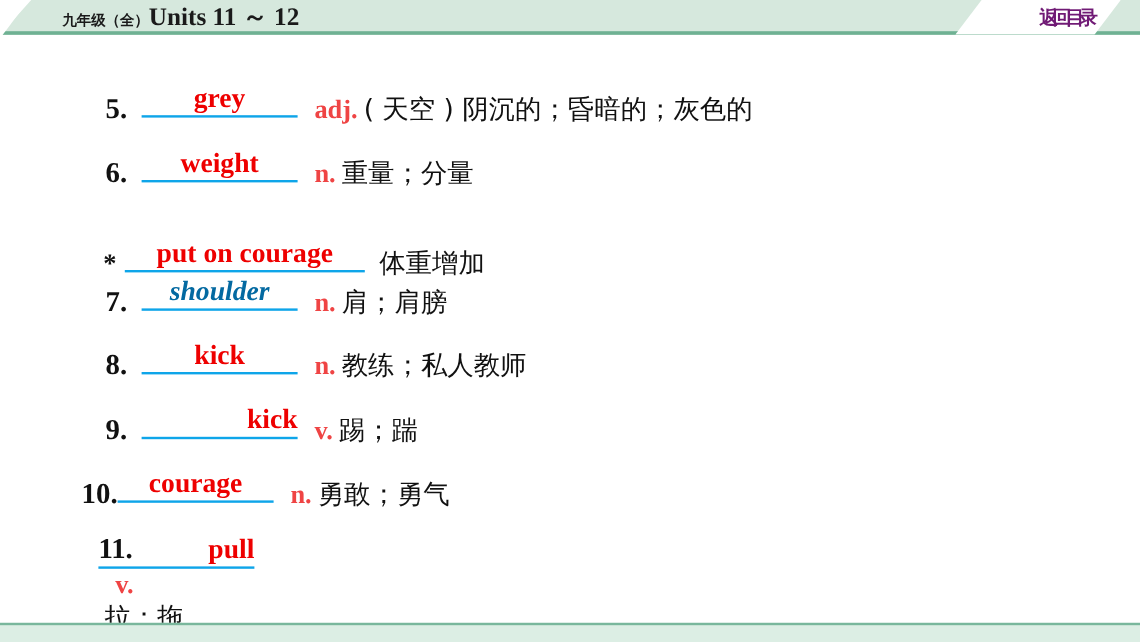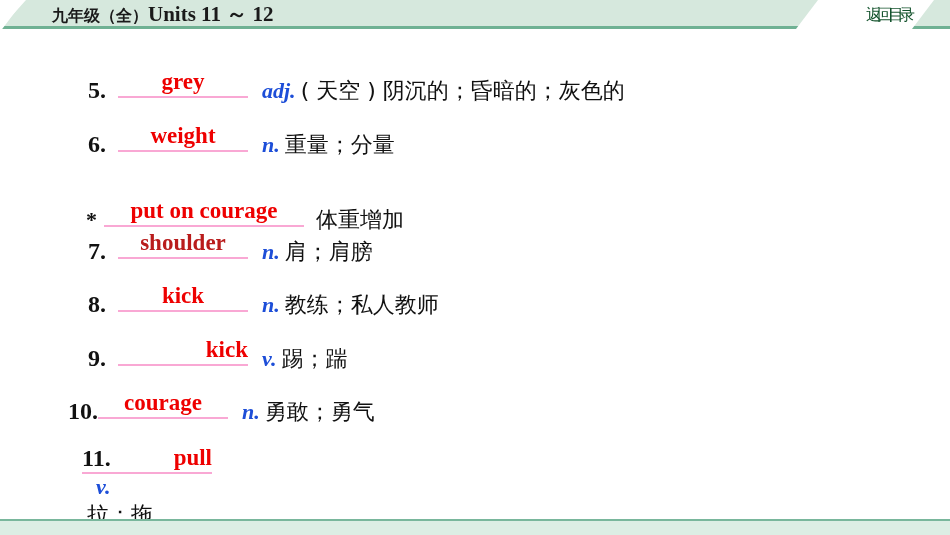--- a/index.html
+++ b/index.html
@@ -51,21 +51,21 @@
     line-height: 30px;
     font-size: 21px;
     font-weight: bold;
     color: #1a1a1a;
     white-space: nowrap;
     letter-spacing: 0px;
   }
   .header-title .cjk {
     font-family: "DejaVu Sans", "Liberation Sans", sans-serif;
     font-weight: bold;
-    font-size: 16px;
+    font-size: 12px;
   }
   .header-title .lat {
     font-family: "Liberation Serif", "DejaVu Serif", serif;
     font-weight: bold;
     font-size: 21px;
   }
 
   
   .back-slab {
     position: absolute;
@@ -77,22 +77,22 @@
     clip-path: polygon(22px 0, 138px 0, 116px 29px, 0 29px);
   }
   .back-button {
     position: absolute;
     right: 40px;
     top: 2px;
     height: 26px;
     line-height: 26px;
     font-family: "DejaVu Sans", "Liberation Sans", sans-serif;
     font-size: 16px;
-    font-weight: normal;
-    color: #14532d;
+    font-weight: bold;
+    color: #701a75;
     white-space: nowrap;
     letter-spacing: -5px;
     cursor: pointer;
   }
 
   
   .content {
     position: absolute;
     left: 0;
     top: 32px;
@@ -114,43 +114,42 @@
     color: #111111;
     display: inline-block;
     text-align: left;
   }
   .idx.num { width: 30px; }
   .idx.star { width: 18px; font-size: 22px; }
 
   .blank {
     position: relative;
     display: inline-block;
-    border-bottom: 2px solid #f9a8d4;
+    border-bottom: 2px solid #0ea5e9;
     height: 26px;
     vertical-align: baseline;
   }
   .answer {
     position: absolute;
     left: 0;
     right: 0;
     bottom: 1px;
     text-align: center;
     font-family: "Liberation Serif", "DejaVu Serif", serif;
     font-size: 23px;
     font-weight: bold;
     color: #ee0000;
     line-height: 26px;
     white-space: nowrap;
   }
   .pos {
     font-family: "Liberation Serif", "DejaVu Serif", serif;
     font-size: 22px;
     font-weight: bold;
-    font-style: italic;
-    color: #1d4ed8;
+    color: #ef4444;
     padding-left: 14px;
   }
   .meaning {
     font-family: "DejaVu Sans", "Liberation Sans", sans-serif;
     font-size: 22px;
     font-weight: normal;
     color: #111111;
     padding-left: 5px;
   }
   .meaning.tight { padding-left: 2px; }
@@ -202,21 +201,21 @@
     <div class="entry" style="top: 145px; left: 86px;">
       <span class="idx star">*</span>
       <span class="blank" style="width: 200px;">
         <span class="answer" style="color: rgb(238, 0, 0);">put on courage</span>
       </span>
       <span class="meaning tight" style="padding-left: 12px; margin-top: 28px;">体重增加</span>
     </div>
     <div class="entry" style="top: 199px; left: 88px;">
       <span class="idx num">7.</span>
       <span class="blank" style="width: 130px;">
-        <span class="answer" style="color: #b91c1c;">shoulder</span>
+        <span class="answer" style="color: #0369a1; font-style: italic;">shoulder</span>
       </span>
       <span class="pos">n.</span>
       <span class="meaning">肩；肩膀</span>
     </div>
     <div class="entry" style="top: 252px; left: 88px;">
       <span class="idx num">8.</span>
       <span class="blank" style="width: 130px;">
         <span class="answer" style="color: rgb(238, 0, 0);">kick</span>
       </span>
       <span class="pos">n.</span>

